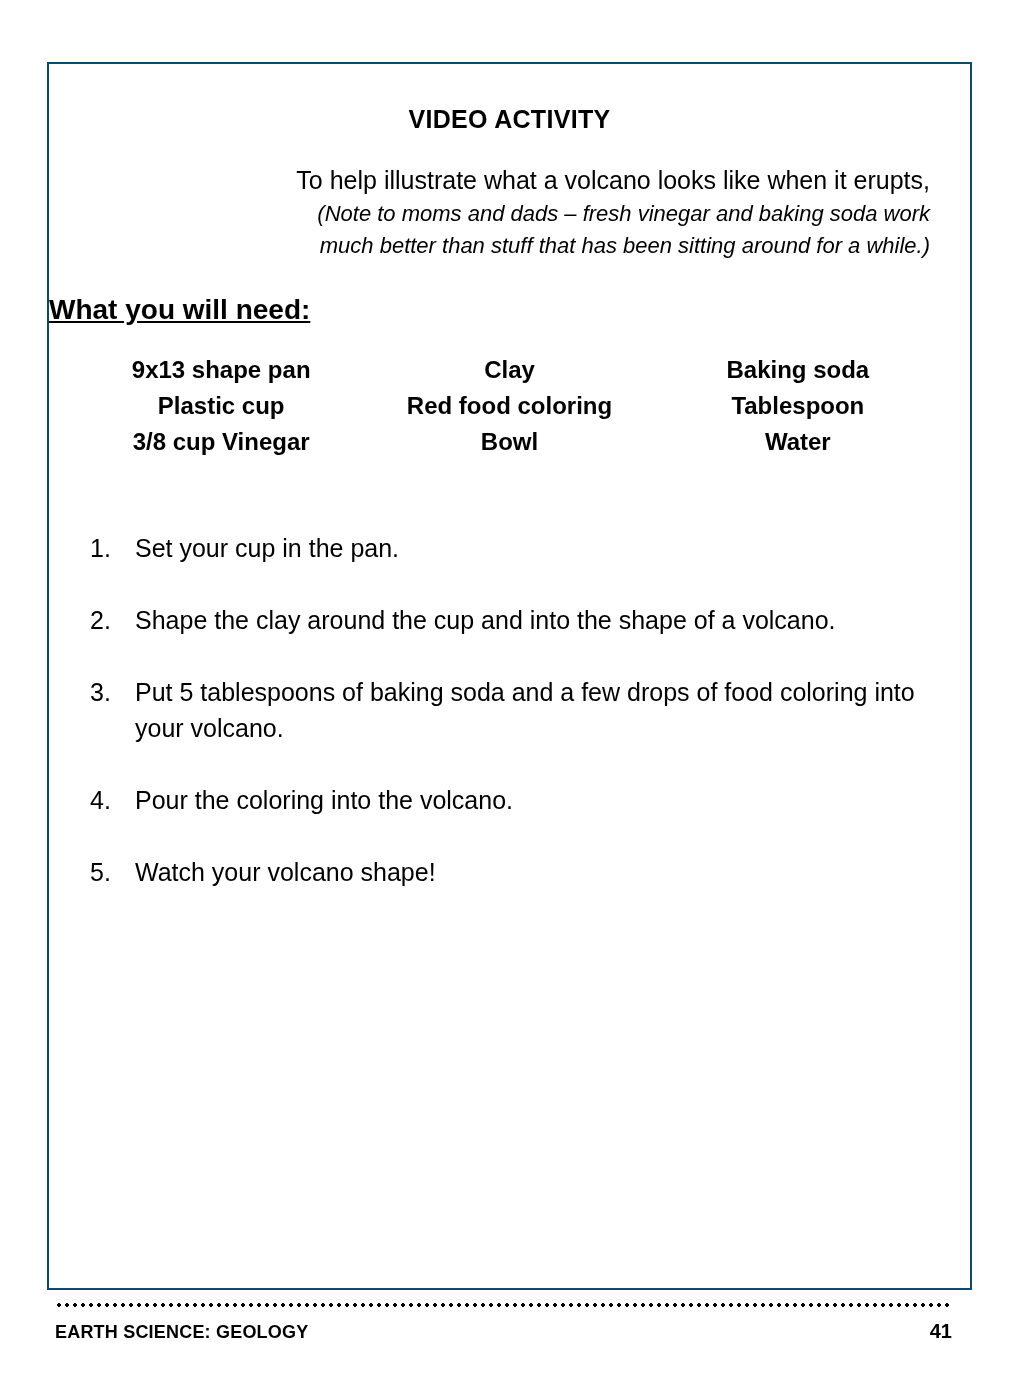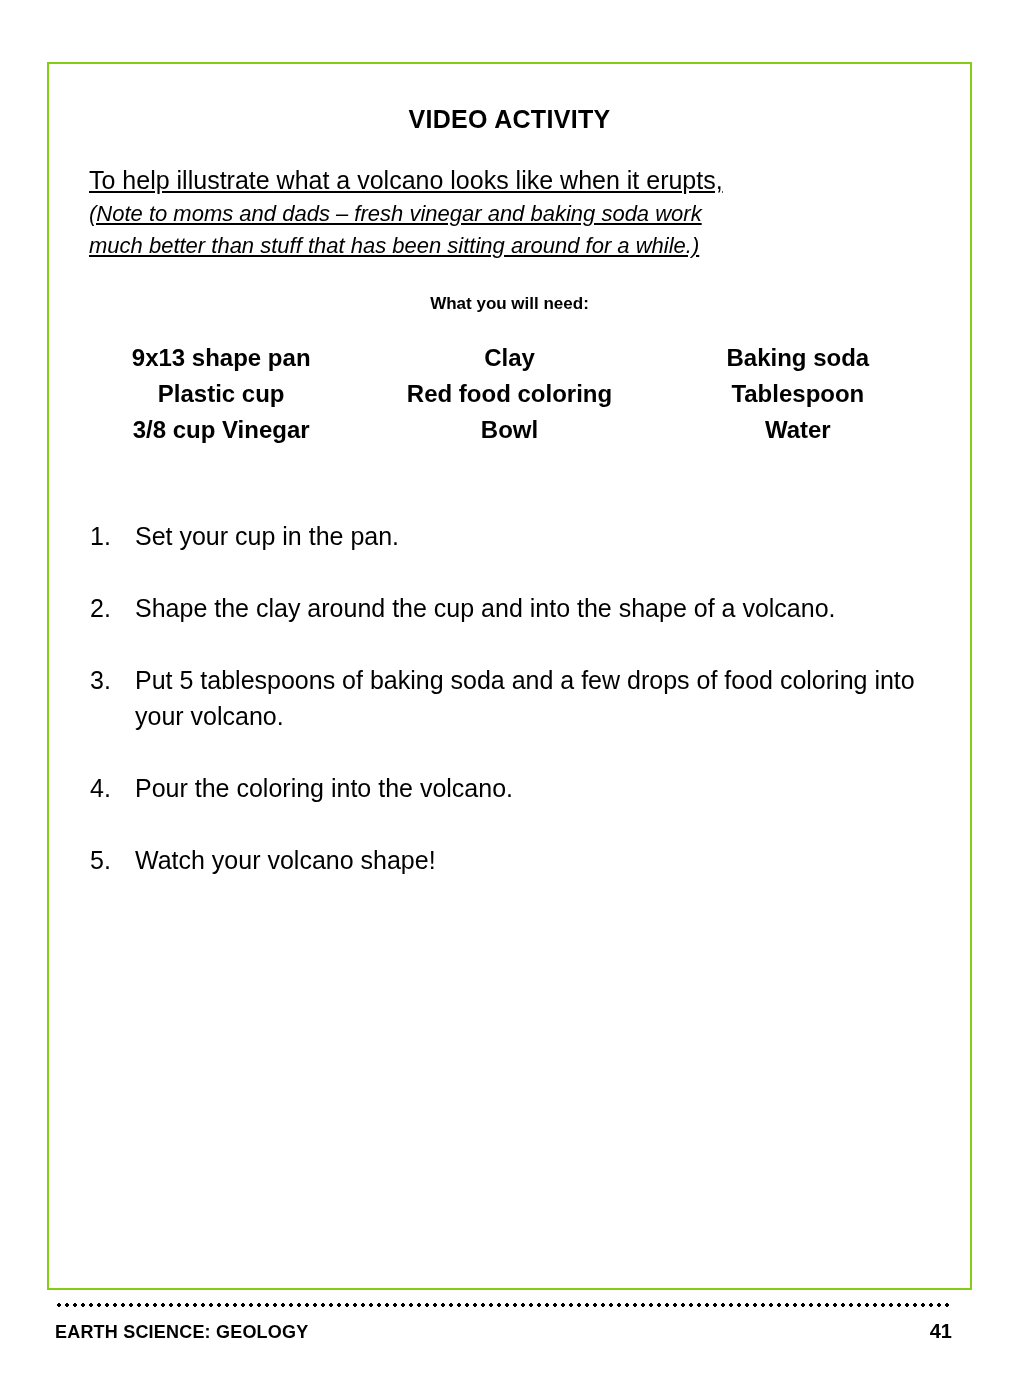--- a/index.html
+++ b/index.html
@@ -17,58 +17,57 @@
   }
 
   
   #activity-box {
     position: absolute;
     left: 47px;
     top: 62px;
     width: 925px;
     height: 1228px;
     box-sizing: border-box;
-    border: 2px solid #84cc16;
+    border: 2px solid #0c4a6e;
     background: #ffffff;
   }
 
   
   .page-title {
     text-align: center;
     font-size: 25px;
     font-weight: bold;
     letter-spacing: 0.3px;
     margin: 40px 0 0 0;
     line-height: 1.2;
   }
 
   
   .intro-block {
     margin: 28px 40px 0 40px;
-    text-align: left;
-    text-decoration: underline;
+    text-align: right;
   }
   .intro-line {
     font-size: 25px;
     line-height: 36px;
     font-weight: normal;
   }
   .note-line {
     font-size: 22px;
     line-height: 32px;
     font-style: italic;
     font-weight: normal;
   }
 
   
   .needs-heading {
-    text-align: center;
-    font-size: 17px;
+    font-size: 28px;
     font-weight: bold;
     margin: 32px 0 0 0;
+    text-decoration: underline;
   }
 
   .materials-grid {
     display: grid;
     grid-template-columns: 1fr 1fr 1fr;
     margin: 26px 28px 0 28px;
   }
   .materials-col {
     text-align: center;
   }

